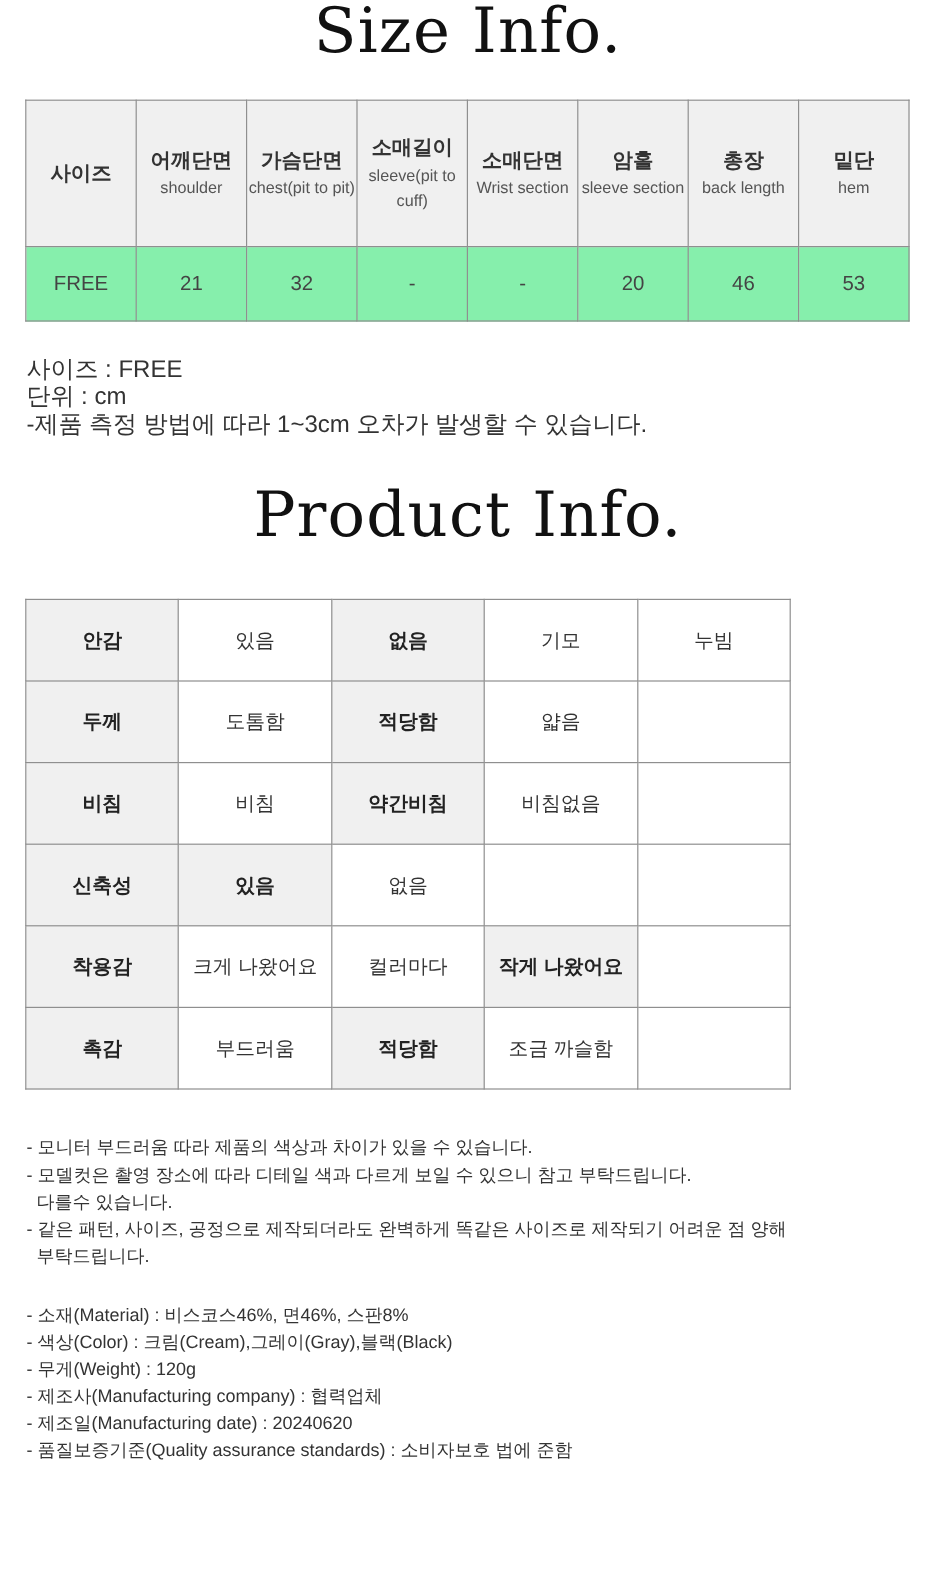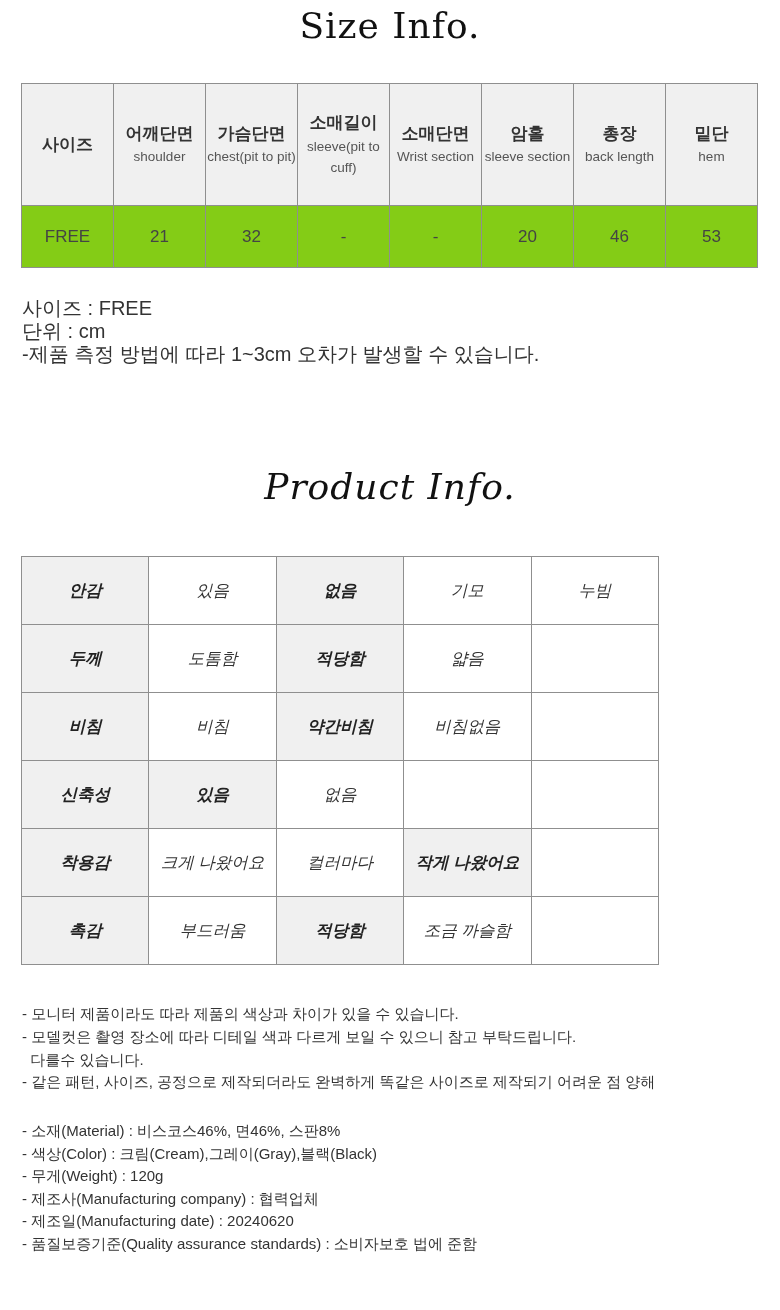--- a/index.html
+++ b/index.html
@@ -1,43 +1,43 @@
 <!DOCTYPE html>
 <html><head>
 <meta charset="utf-8">
 <style>
   html,body{margin:0;padding:0;background:#ffffff;}
   body{width:780px;height:1310px;overflow:hidden;font-family:"Liberation Sans",sans-serif;color:#333;}
   .page{width:780px;}
 
   .serif-title{
     font-family:"DejaVu Serif","Liberation Serif",serif;
-    font-weight:400;font-size:36px;line-height:48px;
+    font-weight:400;font-size:52px;line-height:48px;
     text-align:center;color:#111;margin:0;padding-top:2px;
     letter-spacing:1px;
   }
-  .serif-title.second{margin-top:95px;font-style:italic;}
+  .serif-title.second{margin-top:38px;}
 
   table{border-collapse:collapse;table-layout:fixed;}
   td,th{border:1px solid #8f8f8f;vertical-align:middle;text-align:center;padding:0;}
 
   
   .size-table{margin:33px 0 0 21px;width:737px;}
   .size-table thead tr{height:122px;}
   .size-table tbody tr{height:62px;}
   .size-table th{background:#f0f0f0;font-weight:400;}
   .size-table .ko{font-size:17px;font-weight:700;color:#333;line-height:1.5;}
   .size-table .en{font-size:13.5px;color:#555;line-height:1.55;margin-top:1px;}
-  .size-table td{font-size:17px;color:#444;background:#84cc16;}
+  .size-table td{font-size:17px;color:#444;background:#86efac;}
 
   
   .size-notes{margin:29px 0 0 22px;font-size:20px;line-height:23px;color:#333;}
 
   
-  .product-table{margin:45px 12px 0 21px;width:638px;font-style:italic;}
+  .product-table{margin:45px 12px 0 21px;width:638px;}
   .product-table tr{height:68px;}
   .product-table td{font-size:16.5px;color:#333;background:#fff;}
   .product-table td.label{background:#f0f0f0;font-weight:700;color:#222;}
   .product-table td.selected{background:#f0f0f0;font-weight:700;color:#222;}
 
   
   .footer-notes{margin:38px 0 0 22px;font-size:15px;line-height:22.8px;color:#333;white-space:pre-wrap;}
   .detail-notes{margin:26px 0 0 22px;font-size:15px;line-height:22.5px;color:#333;white-space:pre-wrap;}
 </style>
 </head>
@@ -145,17 +145,17 @@
         <tr>
           <td class="label">촉감</td>
           <td>부드러움</td>
           <td class="selected">적당함</td>
           <td>조금 까슬함</td>
           <td></td>
         </tr>
       </tbody>
   </table>
 
-  <div class="footer-notes" id="footer-notes"><div>- 모니터 제품이라도 따라 제품의 색상과 차이가 있을 수 있습니다.</div><div>- 모델컷은 촬영 장소에 따라 디테일 색과 다르게 보일 수 있으니 참고 부탁드립니다.</div><div>  다를수 있습니다.</div><div>- 같은 패턴, 사이즈, 공정으로 제작되더라도 완벽하게 똑같은 사이즈로 제작되기 어려운 점 양해</div></div>
+  <div class="footer-notes" id="footer-notes"><div>- 모니터 부드러움 따라 제품의 색상과 차이가 있을 수 있습니다.</div><div>- 모델컷은 촬영 장소에 따라 디테일 색과 다르게 보일 수 있으니 참고 부탁드립니다.</div><div>  다를수 있습니다.</div><div>- 같은 패턴, 사이즈, 공정으로 제작되더라도 완벽하게 똑같은 사이즈로 제작되기 어려운 점 양해</div><div>  부탁드립니다.</div></div>
 
   <div class="detail-notes" id="detail-notes"><div>- 소재(Material) : 비스코스46%, 면46%, 스판8%</div><div>- 색상(Color) : 크림(Cream),그레이(Gray),블랙(Black)</div><div>- 무게(Weight) : 120g</div><div>- 제조사(Manufacturing company) : 협력업체</div><div>- 제조일(Manufacturing date) : 20240620</div><div>- 품질보증기준(Quality assurance standards) : 소비자보호 법에 준함</div></div>
 
 </div>
 
 </body></html>

